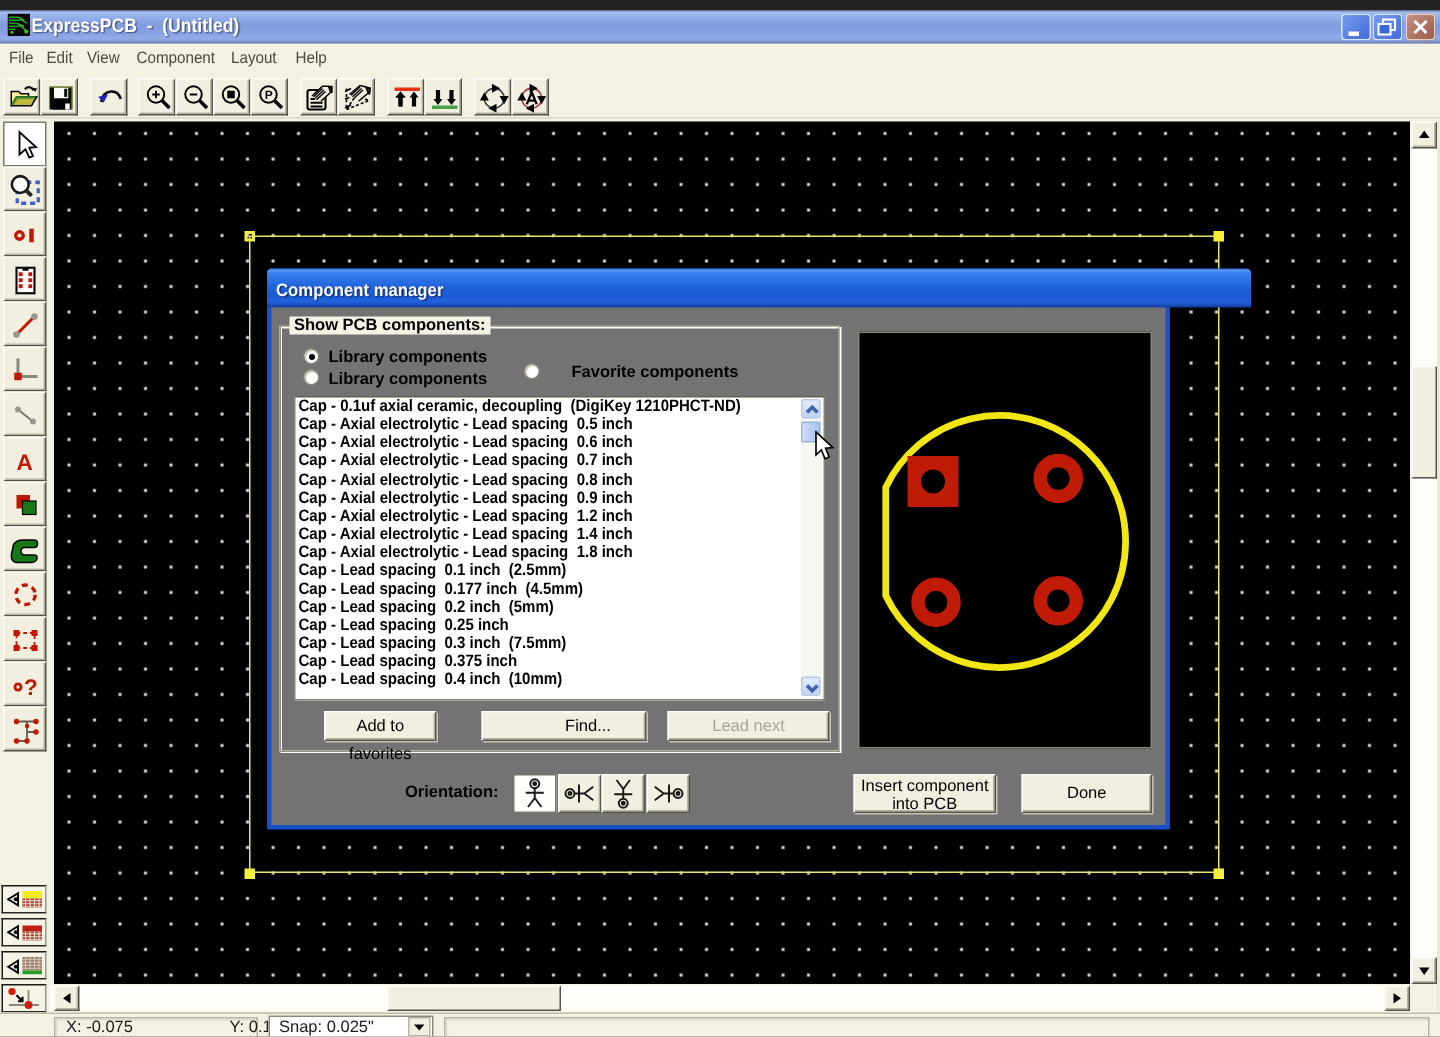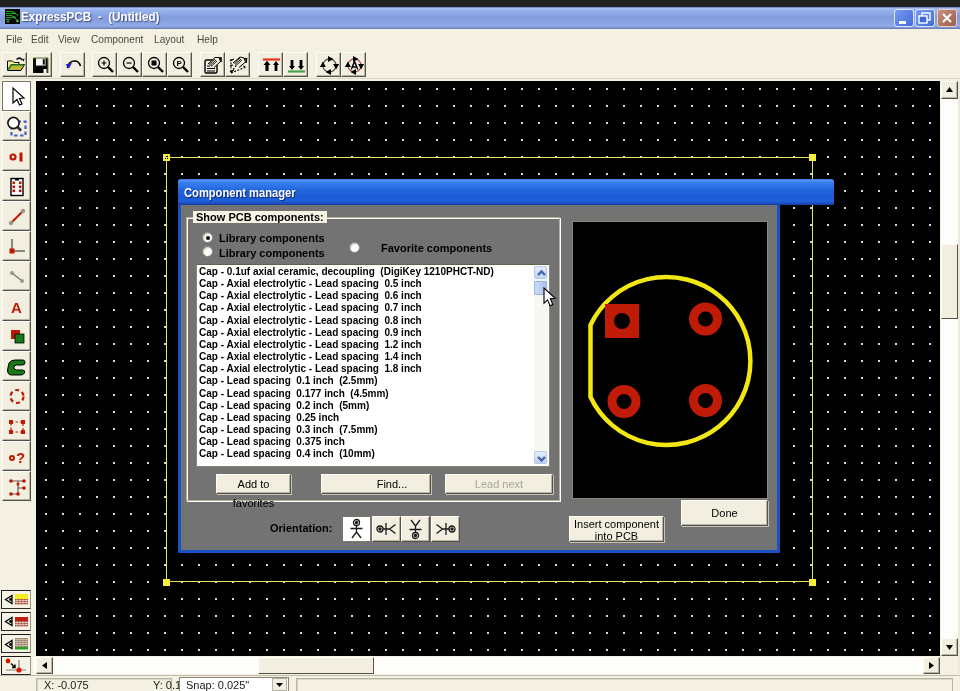--- a/index.html
+++ b/index.html
@@ -571,16 +571,16 @@
           <path d="M 17.5 103 A 84 84 0 1 1 17.5 175 Z" fill="none" stroke="#f2e713" stroke-width="4.5"></path>
           <rect x="32" y="82" width="34" height="34" fill="#bf1b07"></rect>
           <circle cx="49" cy="99" r="8" fill="#000"></circle>
           <circle cx="132.5" cy="97" r="12" fill="none" stroke="#bf1b07" stroke-width="9"></circle>
           <circle cx="51" cy="179.5" r="12" fill="none" stroke="#bf1b07" stroke-width="9"></circle>
           <circle cx="132.5" cy="178.5" r="12" fill="none" stroke="#bf1b07" stroke-width="9"></circle>
         </svg>
       </div>
 
       <div class="cbtn" style="left:388px; top:311px; width:95px; height:26px; font-size:11px; line-height:12px; padding-top:1px;">Insert component<br>into PCB</div>
-      <div class="cbtn" style="left:500px; top:295px; width:87px; height:26px; line-height:24px;">Done</div>
+      <div class="cbtn" style="left:500px; top:311px; width:87px; height:26px; line-height:24px;">Done</div>
     </div>
   </div>
 </div>
 
 </body></html>

